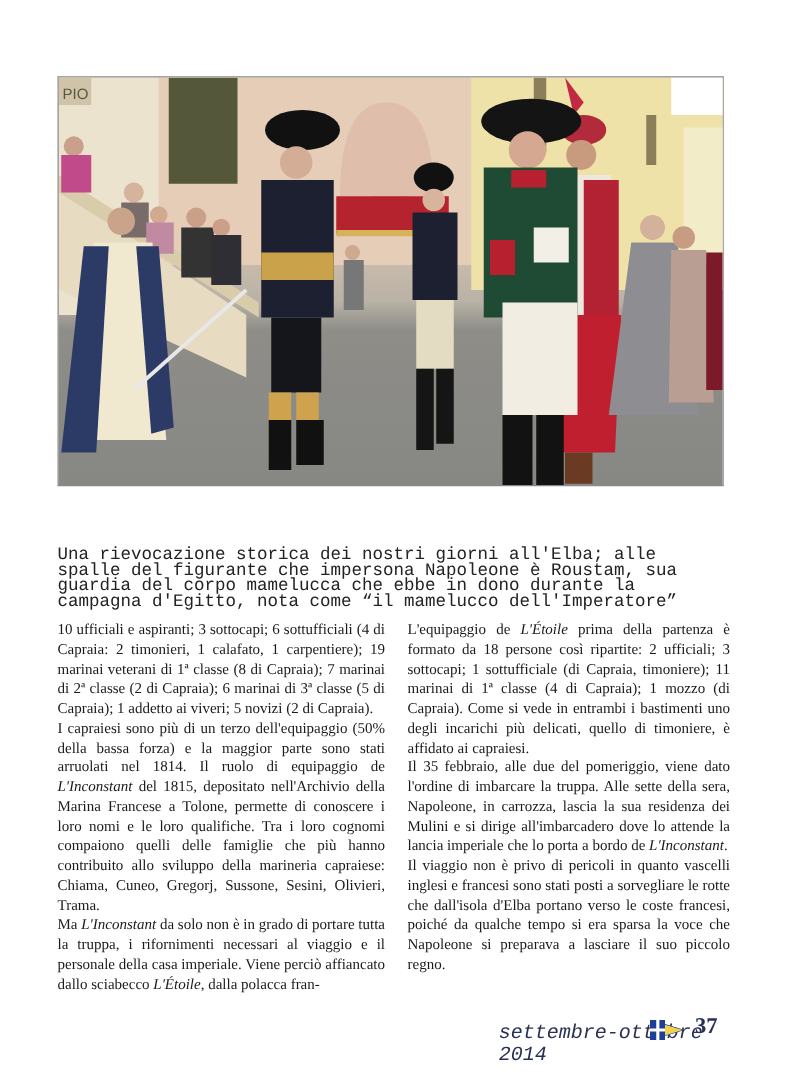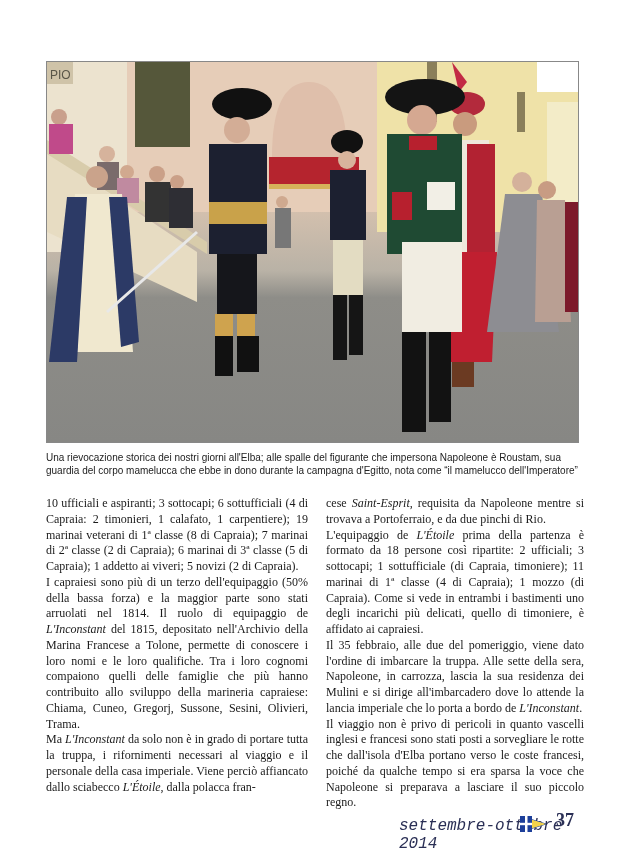--- a/index.html
+++ b/index.html
@@ -1,28 +1,28 @@
 <!DOCTYPE html>
 <html><head>
 <meta charset="utf-8">
 <style>
   html, body { margin: 0; padding: 0; }
   body {
     width: 640px; height: 868px; background: #ffffff; position: relative; overflow: hidden;
     font-family: "DejaVu Serif", "Liberation Serif", serif; color: #1c1c1c;
   }
   .photo {
-    position: absolute; left: 46px; top: 61px; width: 533px; height: 382px;
+    position: absolute; left: 46px; top: 61px; width: 533px; height: 328px;
     border: 1px solid #888; box-sizing: border-box; overflow: hidden;
     background: linear-gradient(180deg, #e9d6c6 0%, #e2c8b2 30%, #b9b2a6 55%, #8e8d88 62%, #878784 100%);
   }
   .photo svg { position: absolute; left: 0; top: 0; }
   .caption {
-    position: absolute; left: 46px; top: 452px; width: 536px;
-    font-family: Liberation Sans, sans-serif; font-size: 10px; line-height: 12.5px; color: #222;
+    position: absolute; left: 46px; top: 438px; width: 536px;
+    font-family: Liberation Mono, monospace; font-size: 14px; line-height: 12.5px; color: #222;
   }
   .col {
     position: absolute; top: 496px; width: 262px;
     font-family: "Liberation Serif", serif; font-size: 12px; line-height: 15.75px; color: #1a1a1a;
     text-align: justify;
   }
   .col p { margin: 0; }
   .col.left { left: 46px; }
   .col.right { left: 326px; width: 258px; }
   .footer {
@@ -128,21 +128,20 @@
 </div>
 
 <div class="caption">Una rievocazione storica dei nostri giorni all'Elba; alle spalle del figurante che impersona Napoleone è Roustam, sua guardia del corpo mamelucca che ebbe in dono durante la campagna d'Egitto, nota come “il mamelucco dell'Imperatore”</div>
 
 <div class="col left">
     <p><span>10 ufficiali e aspiranti; 3 sottocapi; 6 sottufficiali (4 di Capraia: 2 timonieri, 1 calafato, 1 carpentiere); 19 marinai veterani di 1ª classe (8 di Capraia); 7 marinai di 2ª classe (2 di Capraia); 6 marinai di 3ª classe (5 di Capraia); 1 addetto ai viveri; 5 novizi (2 di Capraia).</span></p>
     <p><span>I capraiesi sono più di un terzo dell'equipaggio (50% della bassa forza) e la maggior parte sono stati arruolati nel 1814. Il ruolo di equipaggio de </span><i>L'Inconstant</i><span> del 1815, depositato nell'Archivio della Marina Francese a Tolone, permette di conoscere i loro nomi e le loro qualifiche. Tra i loro cognomi compaiono quelli delle famiglie che più hanno contribuito allo sviluppo della marineria capraiese: Chiama, Cuneo, Gregorj, Sussone, Sesini, Olivieri, Trama.</span></p>
     <p><span>Ma </span><i>L'Inconstant</i><span> da solo non è in grado di portare tutta la truppa, i rifornimenti necessari al viaggio e il personale della casa imperiale. Viene perciò affiancato dallo sciabecco </span><i>L'Étoile</i><span>, dalla polacca fran-</span></p>
   </div>
 <div class="col right">
-    <p><span>cese </span><i>Saint-Esprit</i><span>, requisita da Napoleone mentre si trovava a Portoferraio, e da due pinchi di Rio.</span></p>
     <p><span>L'equipaggio de </span><i>L'Étoile</i><span> prima della partenza è formato da 18 persone così ripartite: 2 ufficiali; 3 sottocapi; 1 sottufficiale (di Capraia, timoniere); 11 marinai di 1ª classe (4 di Capraia); 1 mozzo (di Capraia). Come si vede in entrambi i bastimenti uno degli incarichi più delicati, quello di timoniere, è affidato ai capraiesi.</span></p>
     <p><span>Il 35 febbraio, alle due del pomeriggio, viene dato l'ordine di imbarcare la truppa. Alle sette della sera, Napoleone, in carrozza, lascia la sua residenza dei Mulini e si dirige all'imbarcadero dove lo attende la lancia imperiale che lo porta a bordo de </span><i>L'Inconstant</i><span>.</span></p>
     <p><span>Il viaggio non è privo di pericoli in quanto vascelli inglesi e francesi sono stati posti a sorvegliare le rotte che dall'isola d'Elba portano verso le coste francesi, poiché da qualche tempo si era sparsa la voce che Napoleone si preparava a lasciare il suo piccolo regno.</span></p>
   </div>
 
 <div class="footer">
   <span class="issue">settembre-ottobre 2014</span>
   <span class="flag">
     <svg width="26" height="16" viewBox="0 0 26 16">
       <polygon points="0,0 26,8 0,16" fill="#ffffff" stroke="#1d3f9a" stroke-width="1"></polygon>

